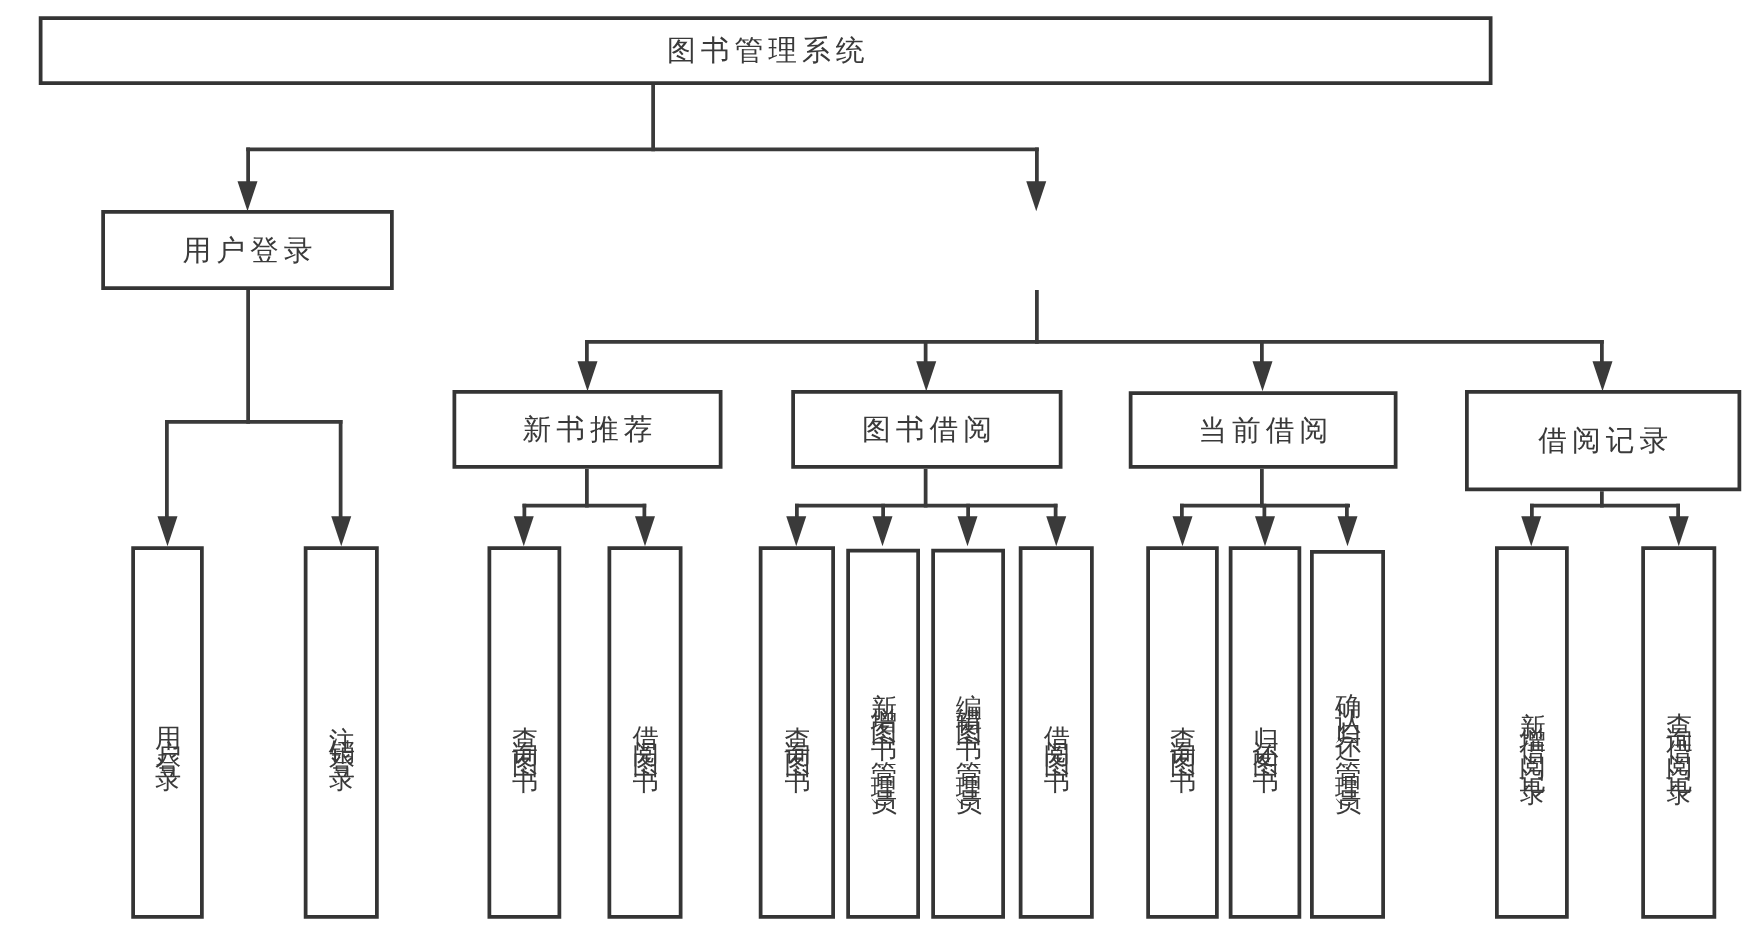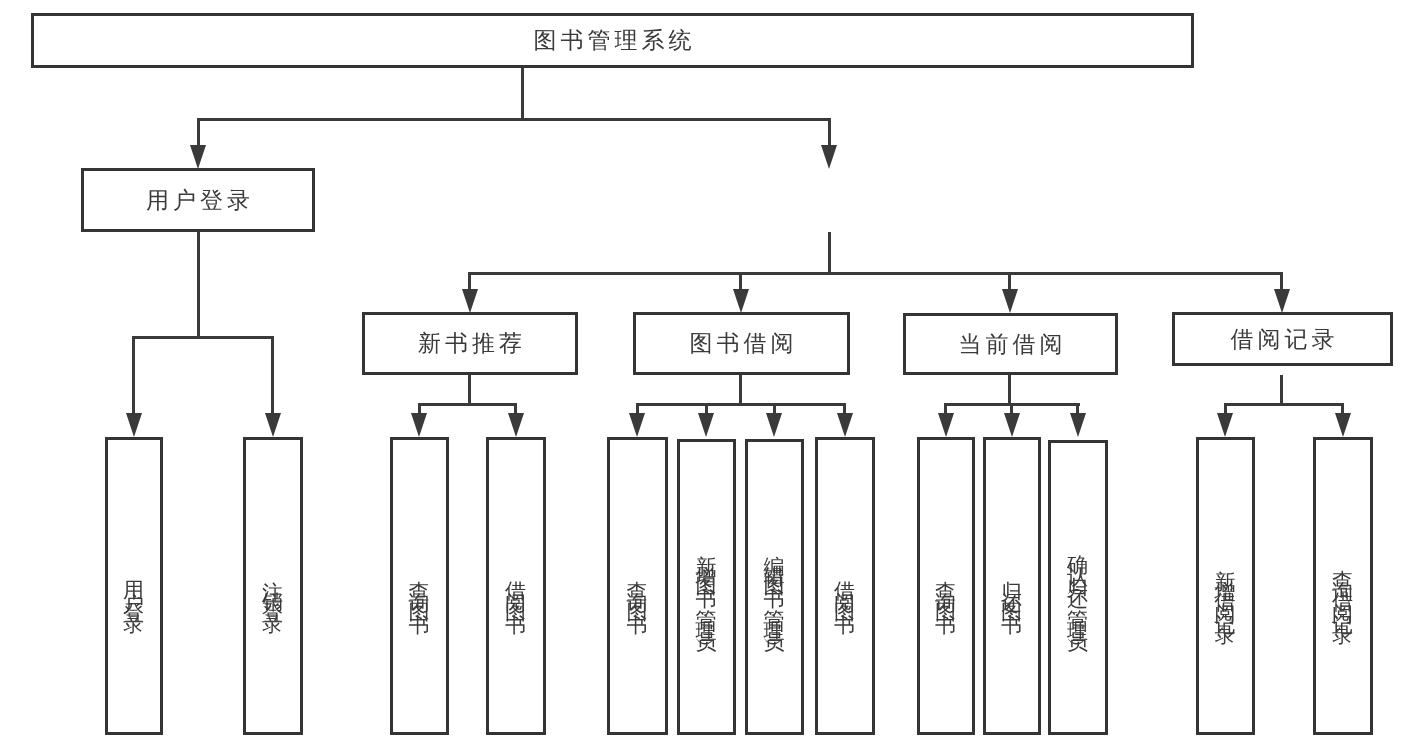--- a/index.html
+++ b/index.html
@@ -130,21 +130,21 @@
   </div>
 
   <div class="box h" style="left:903px;top:313px;width:215px;height:62px">
     <span class="lbl">当前借阅</span>
   </div>
 
   <div class="box h" style="left:633px;top:312px;width:217px;height:63px">
     <span class="lbl">图书借阅</span>
   </div>
 
-  <div class="box h" style="left:1172px;top:312px;width:221px;height:54px">
+  <div class="box h" style="left:1172px;top:312px;width:221px;height:81px">
     <span class="lbl">借阅记录</span>
   </div>
 
   <div class="box v" style="left:105px;top:437px;width:58px;height:298px">
     <span class="vlbl">用户登录</span>
   </div>
   <div class="box v" style="left:243px;top:437px;width:60px;height:298px">
     <span class="vlbl">注销登录</span>
   </div>
 

